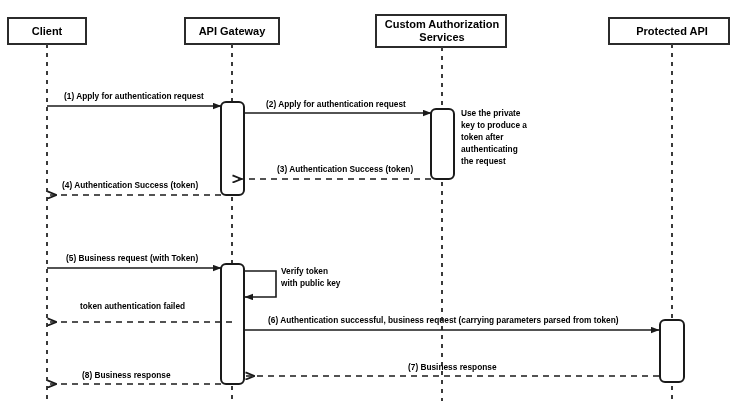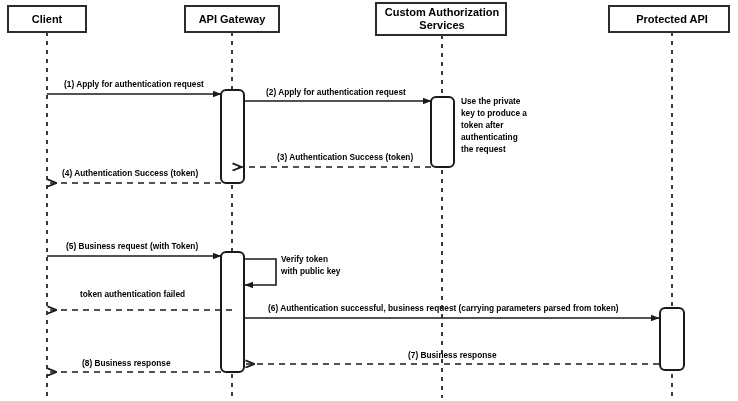--- a/index.html
+++ b/index.html
@@ -1,18 +1,18 @@
 <!DOCTYPE html>
 <html><head>
 <meta charset="utf-8">
 <style>
   html,body{margin:0;padding:0;background:#ffffff;}
   body{width:738px;height:401px;overflow:hidden;
        font-family:"Liberation Sans","DejaVu Sans",sans-serif;}
-  #diagram-root{position:relative;width:738px;height:288px;background:#fff;}
+  #diagram-root{position:relative;width:738px;height:288px;background:#fff;margin-top:12px;}
   svg{display:block;}
   .lifeline-box{fill:#ffffff;stroke:#2b2b2b;stroke-width:2;}
   .lifeline-title{font-size:11px;font-weight:bold;fill:#000;text-anchor:middle;
                   dominant-baseline:middle;}
   .lifeline-dash{stroke:#3a3a3a;stroke-width:2;stroke-dasharray:4 5;}
   .activation{fill:#ffffff;stroke:#1a1a1a;stroke-width:2;}
   .msg-line-solid{stroke:#1a1a1a;stroke-width:1.6;fill:none;}
   .msg-line-dashed{stroke:#1a1a1a;stroke-width:1.6;fill:none;stroke-dasharray:6 5;}
   .msg-label{font-size:8.3px;fill:#000;font-weight:bold;}
   .note-text{font-size:8.3px;fill:#000;font-weight:bold;}

